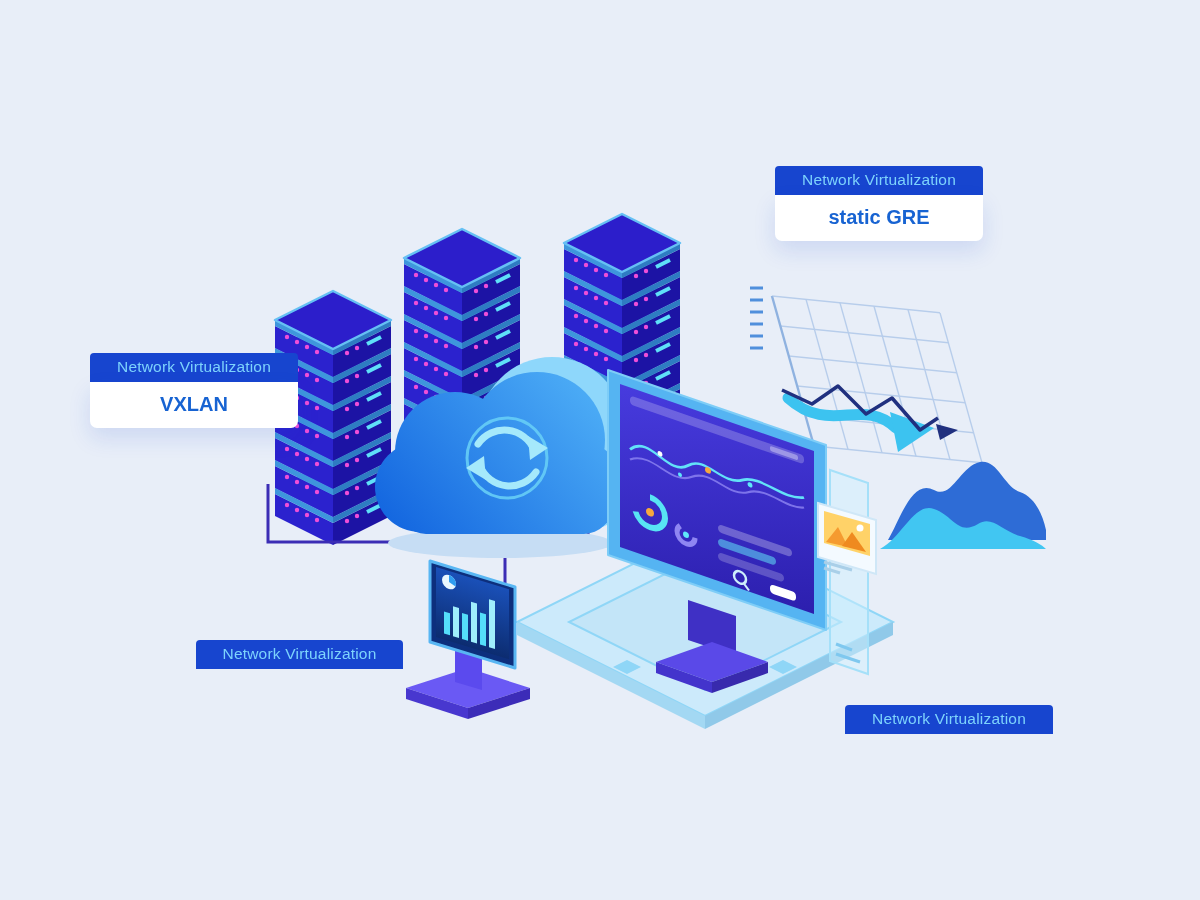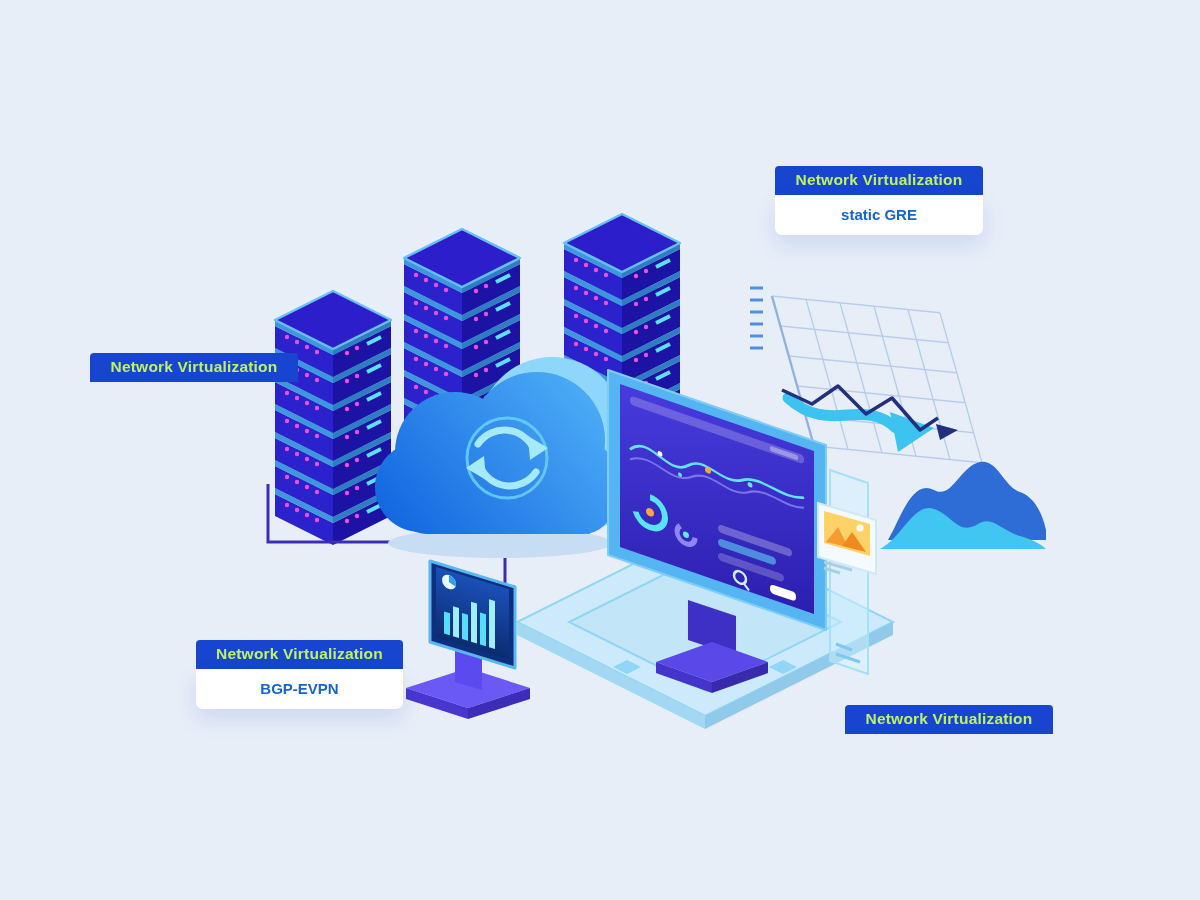--- a/index.html
+++ b/index.html
@@ -4,27 +4,27 @@
 <style>
   html,body { margin:0; padding:0; }
   body { font-family:"Liberation Sans", sans-serif; background:#e8eef8; }
   .stage {
     position:relative; width:1200px; height:900px;
     background:#e8eef8; overflow:hidden;
   }
   .stage svg.illustration { position:absolute; left:0; top:0; width:1200px; height:900px; }
   .callout { position:absolute; text-align:center; z-index:5; }
   .callout .badge {
-    background:#1745cf; color:#bef264;
-    font-size:15.5px; font-weight:700; letter-spacing:.2px;
+    background:#1745cf; color:#7dd3fc;
+    font-size:15.5px; font-weight:400; letter-spacing:.2px;
     padding:5px 0 6px; border-radius:4px 4px 0 0;
   }
   .callout .card {
     background:#ffffff; color:#1763d2;
-    font-size:15px; font-weight:700;
+    font-size:20px; font-weight:700;
     padding:11px 0 12px; border-radius:0 0 7px 7px;
     box-shadow:0 10px 22px rgba(23,69,210,.13);
   }
 </style>
 </head>
 <body>
 
 <div class="stage">
 
   <svg class="illustration" viewBox="0 0 1200 900" aria-hidden="true">
@@ -203,24 +203,24 @@
     </g>
   </svg>
 
   <div class="callout" style="left:775px; top:166px; width:208px;">
     <div class="badge">Network Virtualization</div>
     <div class="card">static GRE</div>
   </div>
 
   <div class="callout" style="left:90px; top:353px; width:208px;">
     <div class="badge">Network Virtualization</div>
+    <div class="card">VXLAN</div>
   </div>
 
   <div class="callout" style="left:196px; top:640px; width:207px;">
     <div class="badge">Network Virtualization</div>
-    <div class="card">BGP-EVPN</div>
   </div>
 
   <div class="callout" style="left:845px; top:705px; width:208px;">
     <div class="badge">Network Virtualization</div>
   </div>
 
 </div>
 
 </body></html>

